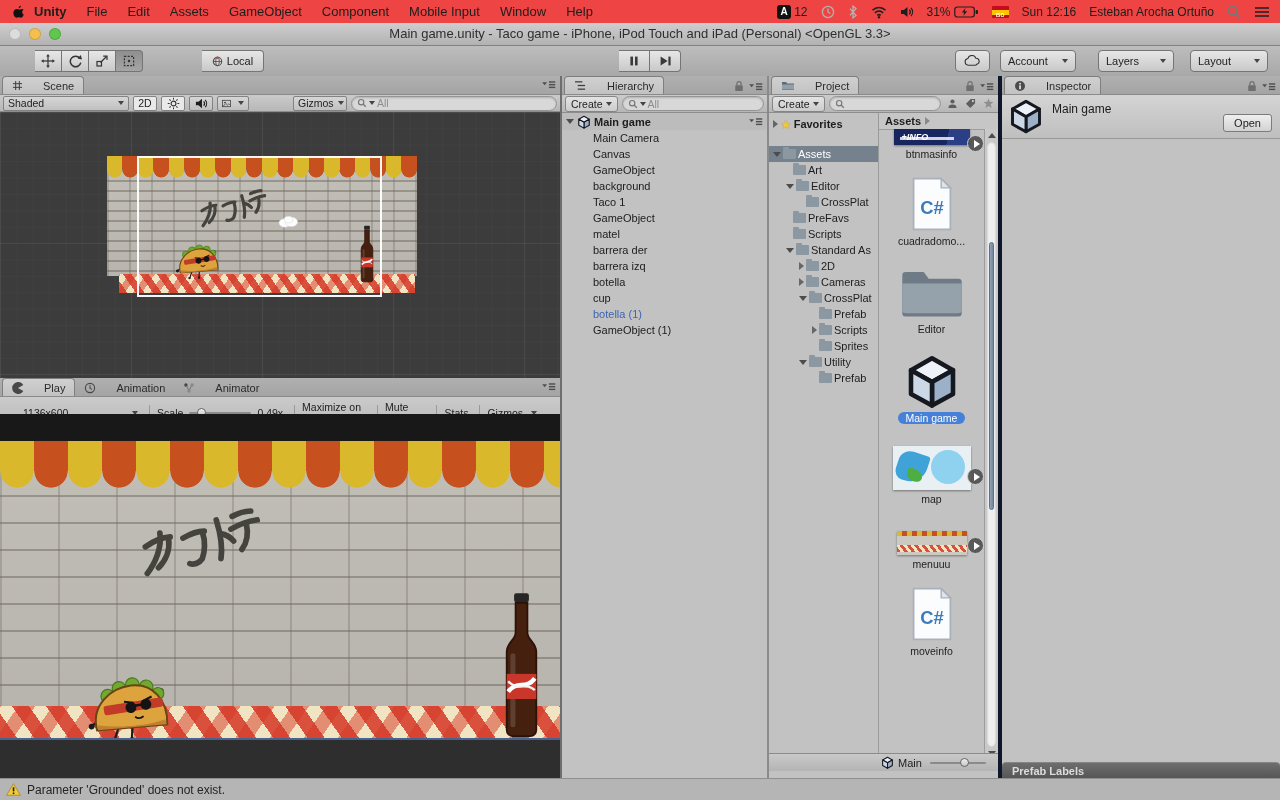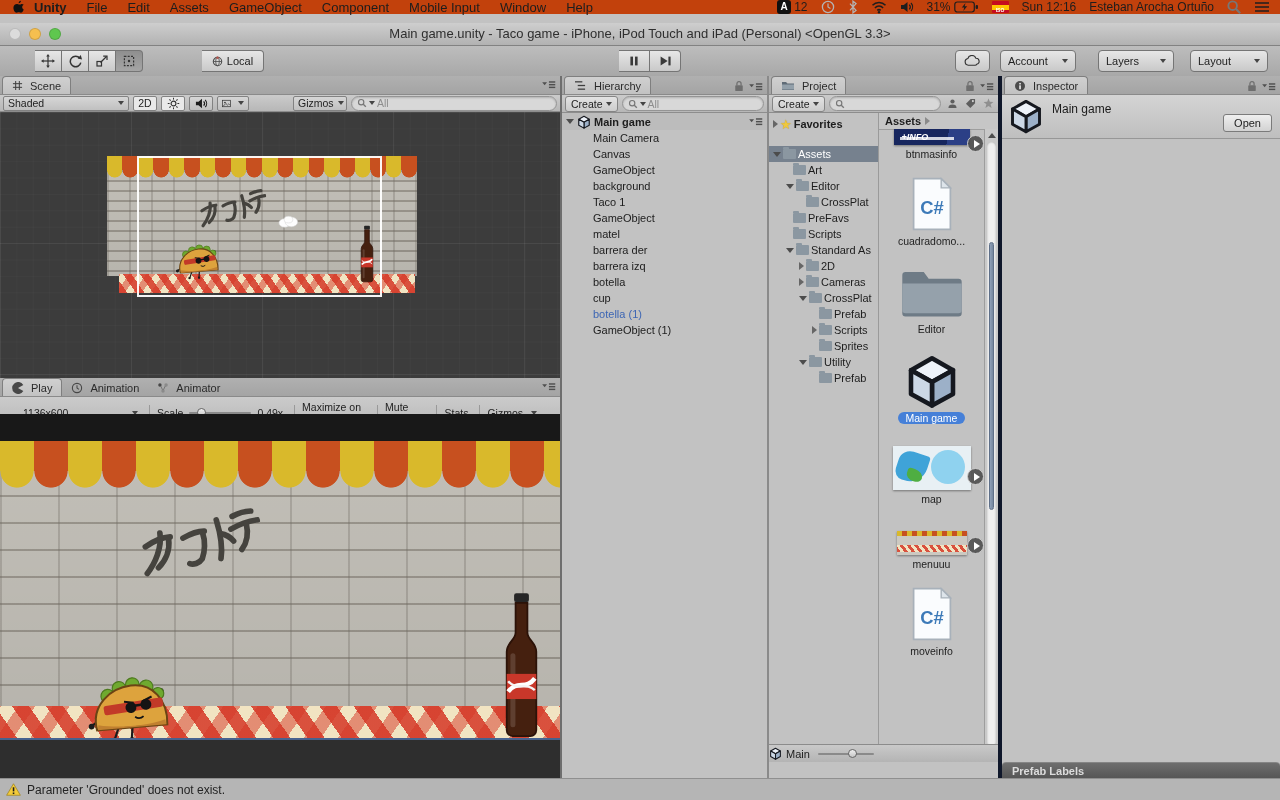--- a/index.html
+++ b/index.html
@@ -1,20 +1,20 @@
 <!DOCTYPE html>
 <html><head>
 <meta charset="utf-8">
 <style>
   html,body{margin:0;padding:0;background:#888;}
   #app{position:relative;width:1280px;height:800px;overflow:hidden;background:#c2c2c2;
        font-family:"Liberation Sans","DejaVu Sans",sans-serif;color:#1d1d1d;
        -webkit-font-smoothing:antialiased;}
   
-  .menubar{position:absolute;top:0;left:0;right:0;height:14px;background:#c2410c;
+  .menubar{position:absolute;top:0;left:0;right:0;height:23px;background:#ef4444;
            display:flex;align-items:center;padding:0 10px;font-size:13px;box-sizing:border-box;}
   .mb-item{padding:0 10px;white-space:nowrap;}
   .mb-bold{font-weight:bold;}
   .mb-right{margin-left:auto;display:flex;align-items:center;gap:13px;font-size:12px;}
   .mb-ic{display:inline-flex;align-items:center;gap:3px;}
   .inputA{display:inline-block;width:14px;height:14px;background:#111;color:#fff;border-radius:3px;
           font-size:10px;font-weight:bold;text-align:center;line-height:14px;}
   .flag{display:inline-block;width:17px;height:12px;position:relative;border-radius:1px;overflow:hidden;
         background:linear-gradient(#c60b1e 0 30%,#ffc400 30% 72%,#c60b1e 72%);}
   .flag b{position:absolute;left:0;right:0;bottom:0;font-size:5px;line-height:5px;color:#fff;
@@ -34,21 +34,21 @@
   .btn.pressed{background:linear-gradient(#8f8f8f,#a5a5a5);}
   .grp-l{border-radius:4px 0 0 4px;margin-top:28px;}.grp-r{border-radius:0 4px 4px 0;border-left:none;}
   .grp-m{border-radius:0;border-left:none;}
   .rbtn{border-radius:4px;}
   .dd-arrow{width:0;height:0;border-left:3.5px solid transparent;border-right:3.5px solid transparent;
             border-top:4px solid #444;margin-left:4px;}
   
   .panel{position:absolute;top:76px;bottom:22px;background:#c2c2c2;box-sizing:border-box;}
   .ptabs{position:relative;height:19px;background:linear-gradient(#b0b0b0,#a4a4a4);
          border-bottom:1px solid #8a8a8a;display:flex;align-items:flex-end;padding-left:2px;box-sizing:border-box;}
-  .tab{height:17px;padding:0 9px;font-size:11px;display:flex;align-items:center;gap:7px;color:#2b2b2b;}
+  .tab{height:17px;padding:0 9px;font-size:11px;display:flex;align-items:center;gap:20px;color:#2b2b2b;}
   .tab.active{background:linear-gradient(#d0d0d0,#c2c2c2);border:1px solid #7f7f7f;border-bottom:none;
               border-radius:4px 4px 0 0;}
   .ptab-right{position:absolute;right:4px;top:4px;display:flex;align-items:center;gap:4px;}
   .prow{height:18px;background:linear-gradient(#cbcbcb,#b7b7b7);border-bottom:1px solid #8d8d8d;
         display:flex;align-items:center;padding:0 3px;gap:4px;font-size:11px;box-sizing:border-box;}
   .create-btn{height:14px;padding:0 5px;background:linear-gradient(#e3e3e3,#cccccc);border:1px solid #858585;
               border-radius:3px;font-size:10.5px;display:flex;align-items:center;gap:3px;color:#222;}
   .search-pill{flex:1;height:13px;background:#d8d8d8;border:1px solid #949494;border-radius:8px;
                display:flex;align-items:center;padding:0 5px;gap:2px;color:#8d8d8d;font-size:10.5px;
                box-shadow:inset 0 1px 2px rgba(0,0,0,.18);}
@@ -159,23 +159,23 @@
               border-left:6px solid #fff;margin-left:2px;}
   .k-image-info .play-ovl{top:6px;}
   .k-image-map .play-ovl{top:22px;}
   .k-image-menu .play-ovl{top:6px;}
   .vscroll{position:absolute;right:0;top:16px;bottom:0;width:14px;background:#c9c9c9;border-left:1px solid #9d9d9d;box-sizing:border-box;}
   .varrow{position:absolute;left:1px;width:11px;height:11px;display:flex;align-items:center;justify-content:center;}
   .vtrack{position:absolute;left:2px;right:2px;top:13px;bottom:13px;background:#efefef;border-radius:5px;
           box-shadow:inset 0 0 2px rgba(0,0,0,.3);}
   .vthumb{position:absolute;left:2px;right:2px;top:100px;height:268px;border-radius:5px;
           background:linear-gradient(90deg,#8fa0b8,#75879f);border:1px solid #5f7089;box-sizing:border-box;}
-  .proj-footer{position:absolute;left:0;right:0;bottom:16px;height:18px;border-top:1px solid #8b8b8b;
+  .proj-footer{position:absolute;left:0;right:0;bottom:7px;height:18px;border-top:1px solid #8b8b8b;
                background:linear-gradient(#c9c9c9,#b4b4b4);display:flex;align-items:center;gap:4px;
-               font-size:11px;box-sizing:border-box;}
+               padding-left:112px;font-size:11px;box-sizing:border-box;}
   
   #inspPanel{left:998px;right:0;border-left:4px solid #0f172a;}
   .insp-head{position:absolute;left:0;right:0;top:19px;height:43px;
              background:linear-gradient(#d4d4d4,#bfbfbf);border-bottom:1px solid #979797;}
   .insp-title{position:absolute;left:50px;top:7px;font-size:12px;color:#1b1b1b;}
   .open-btn{position:absolute;right:8px;bottom:6px;height:16px;padding:0 10px;font-size:11px;
             background:linear-gradient(#efefef,#d2d2d2);border:1px solid #7b7b7b;border-radius:3px;
             display:flex;align-items:center;color:#222;}
   .asset-labels{position:absolute;left:0;right:0;bottom:0;height:15px;
                 background:linear-gradient(#6e6e6e,#565656);border-top:1px solid #858585;

